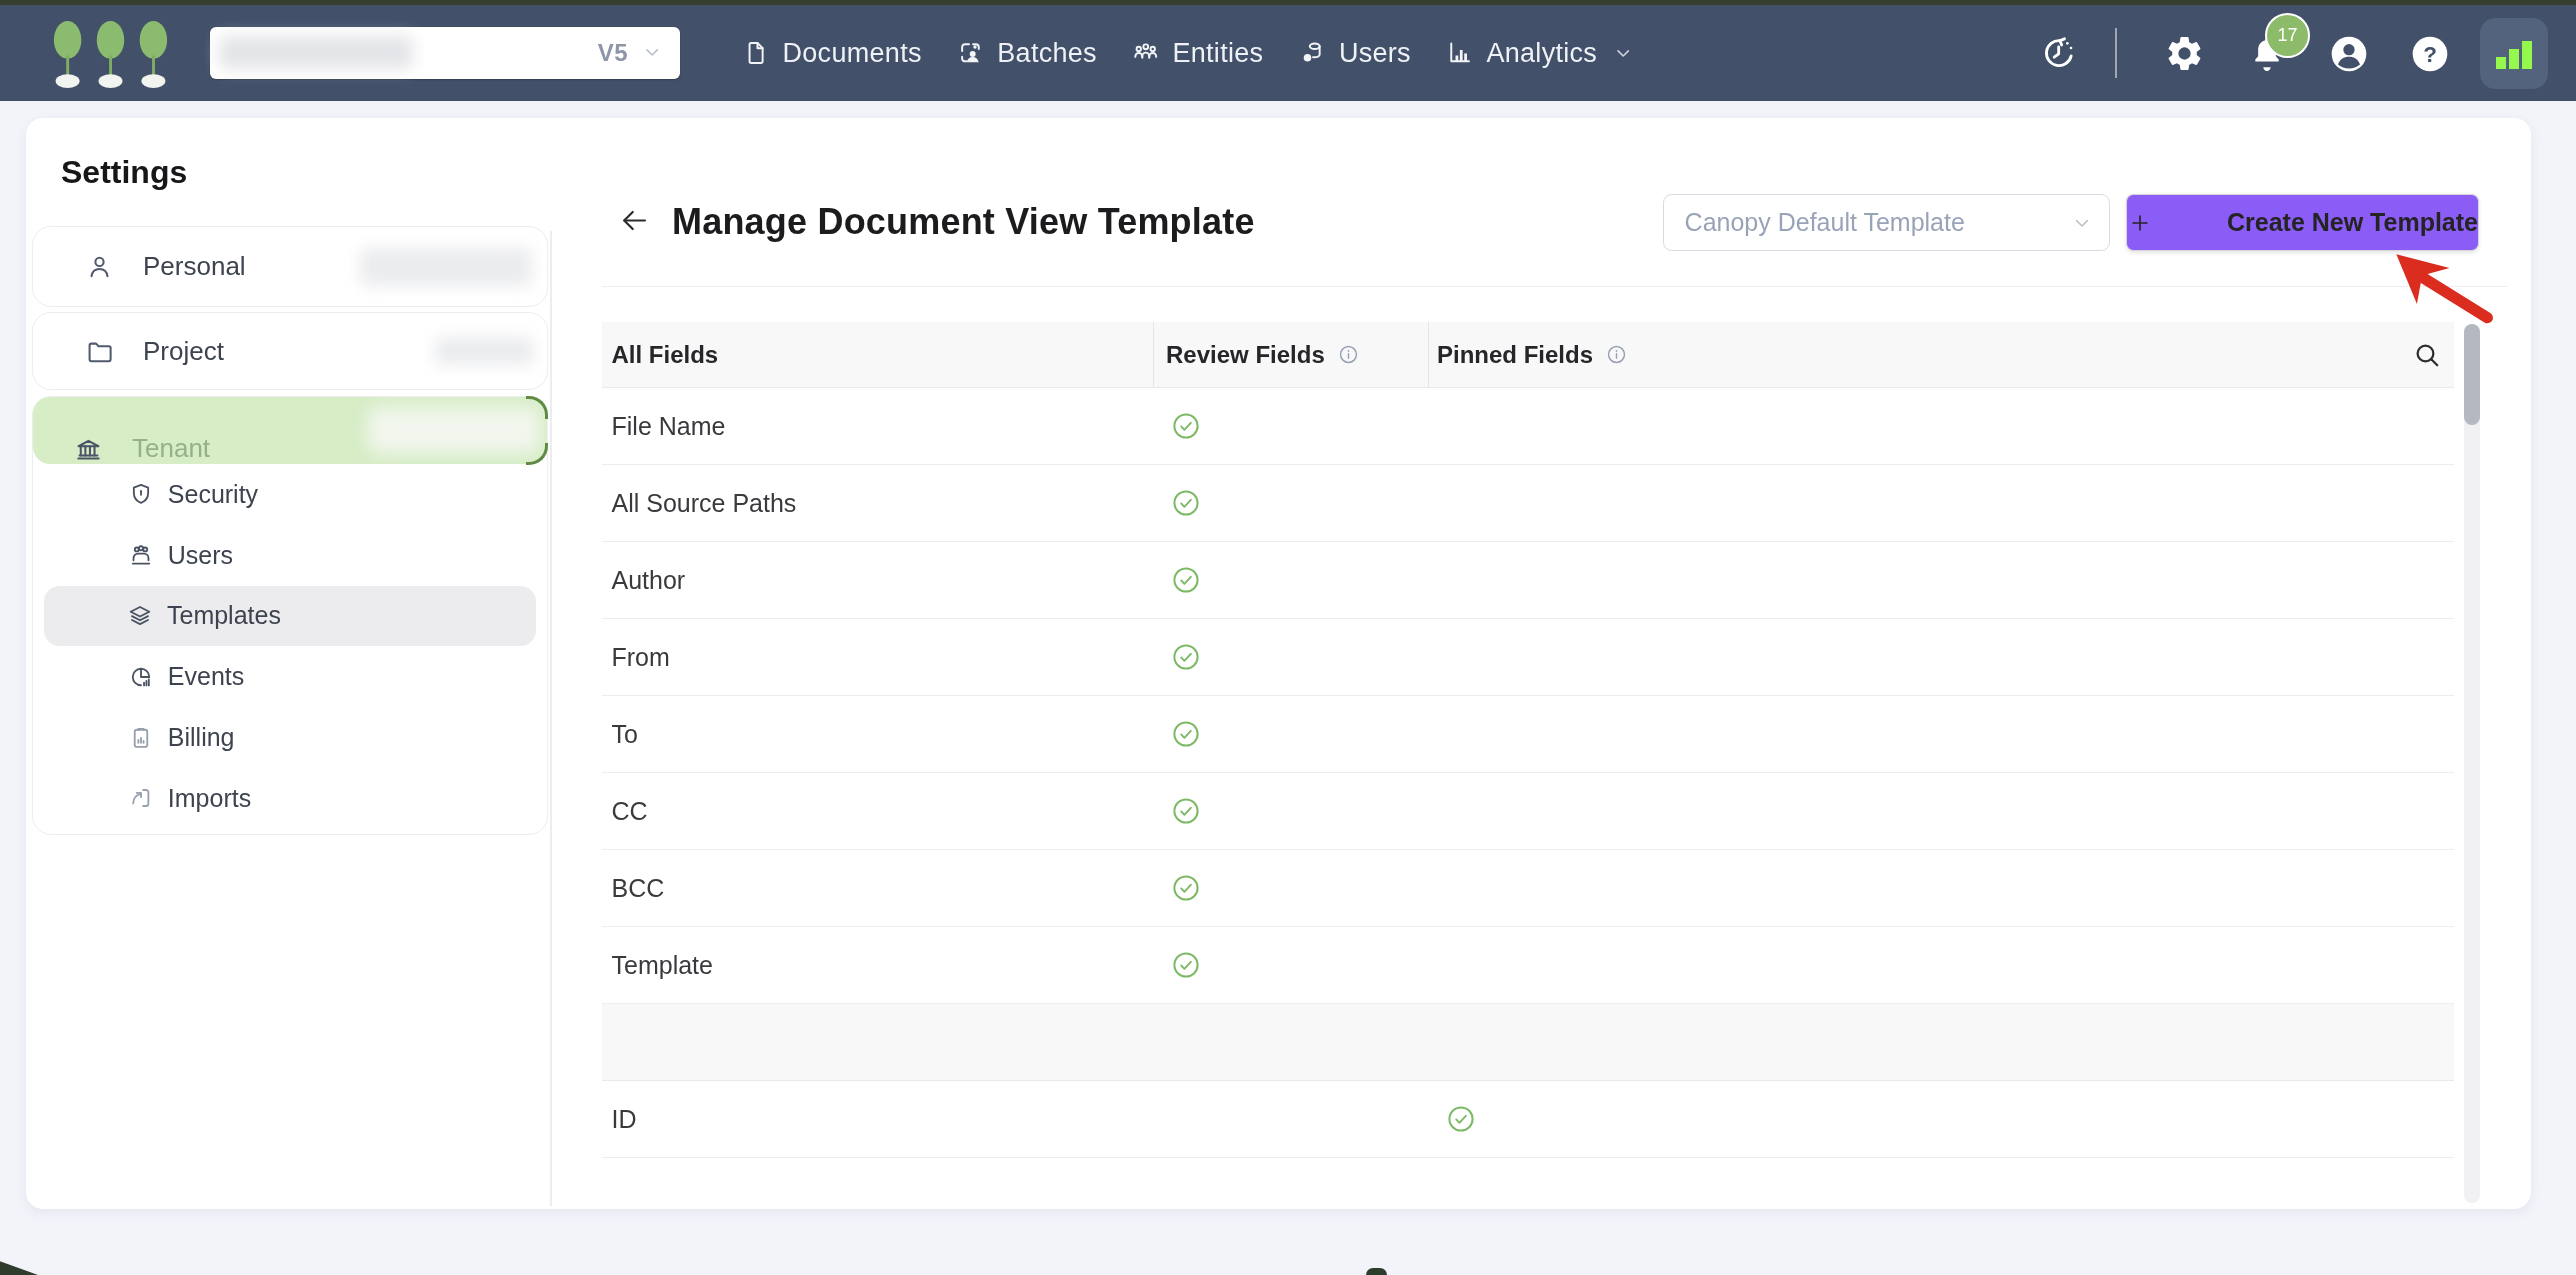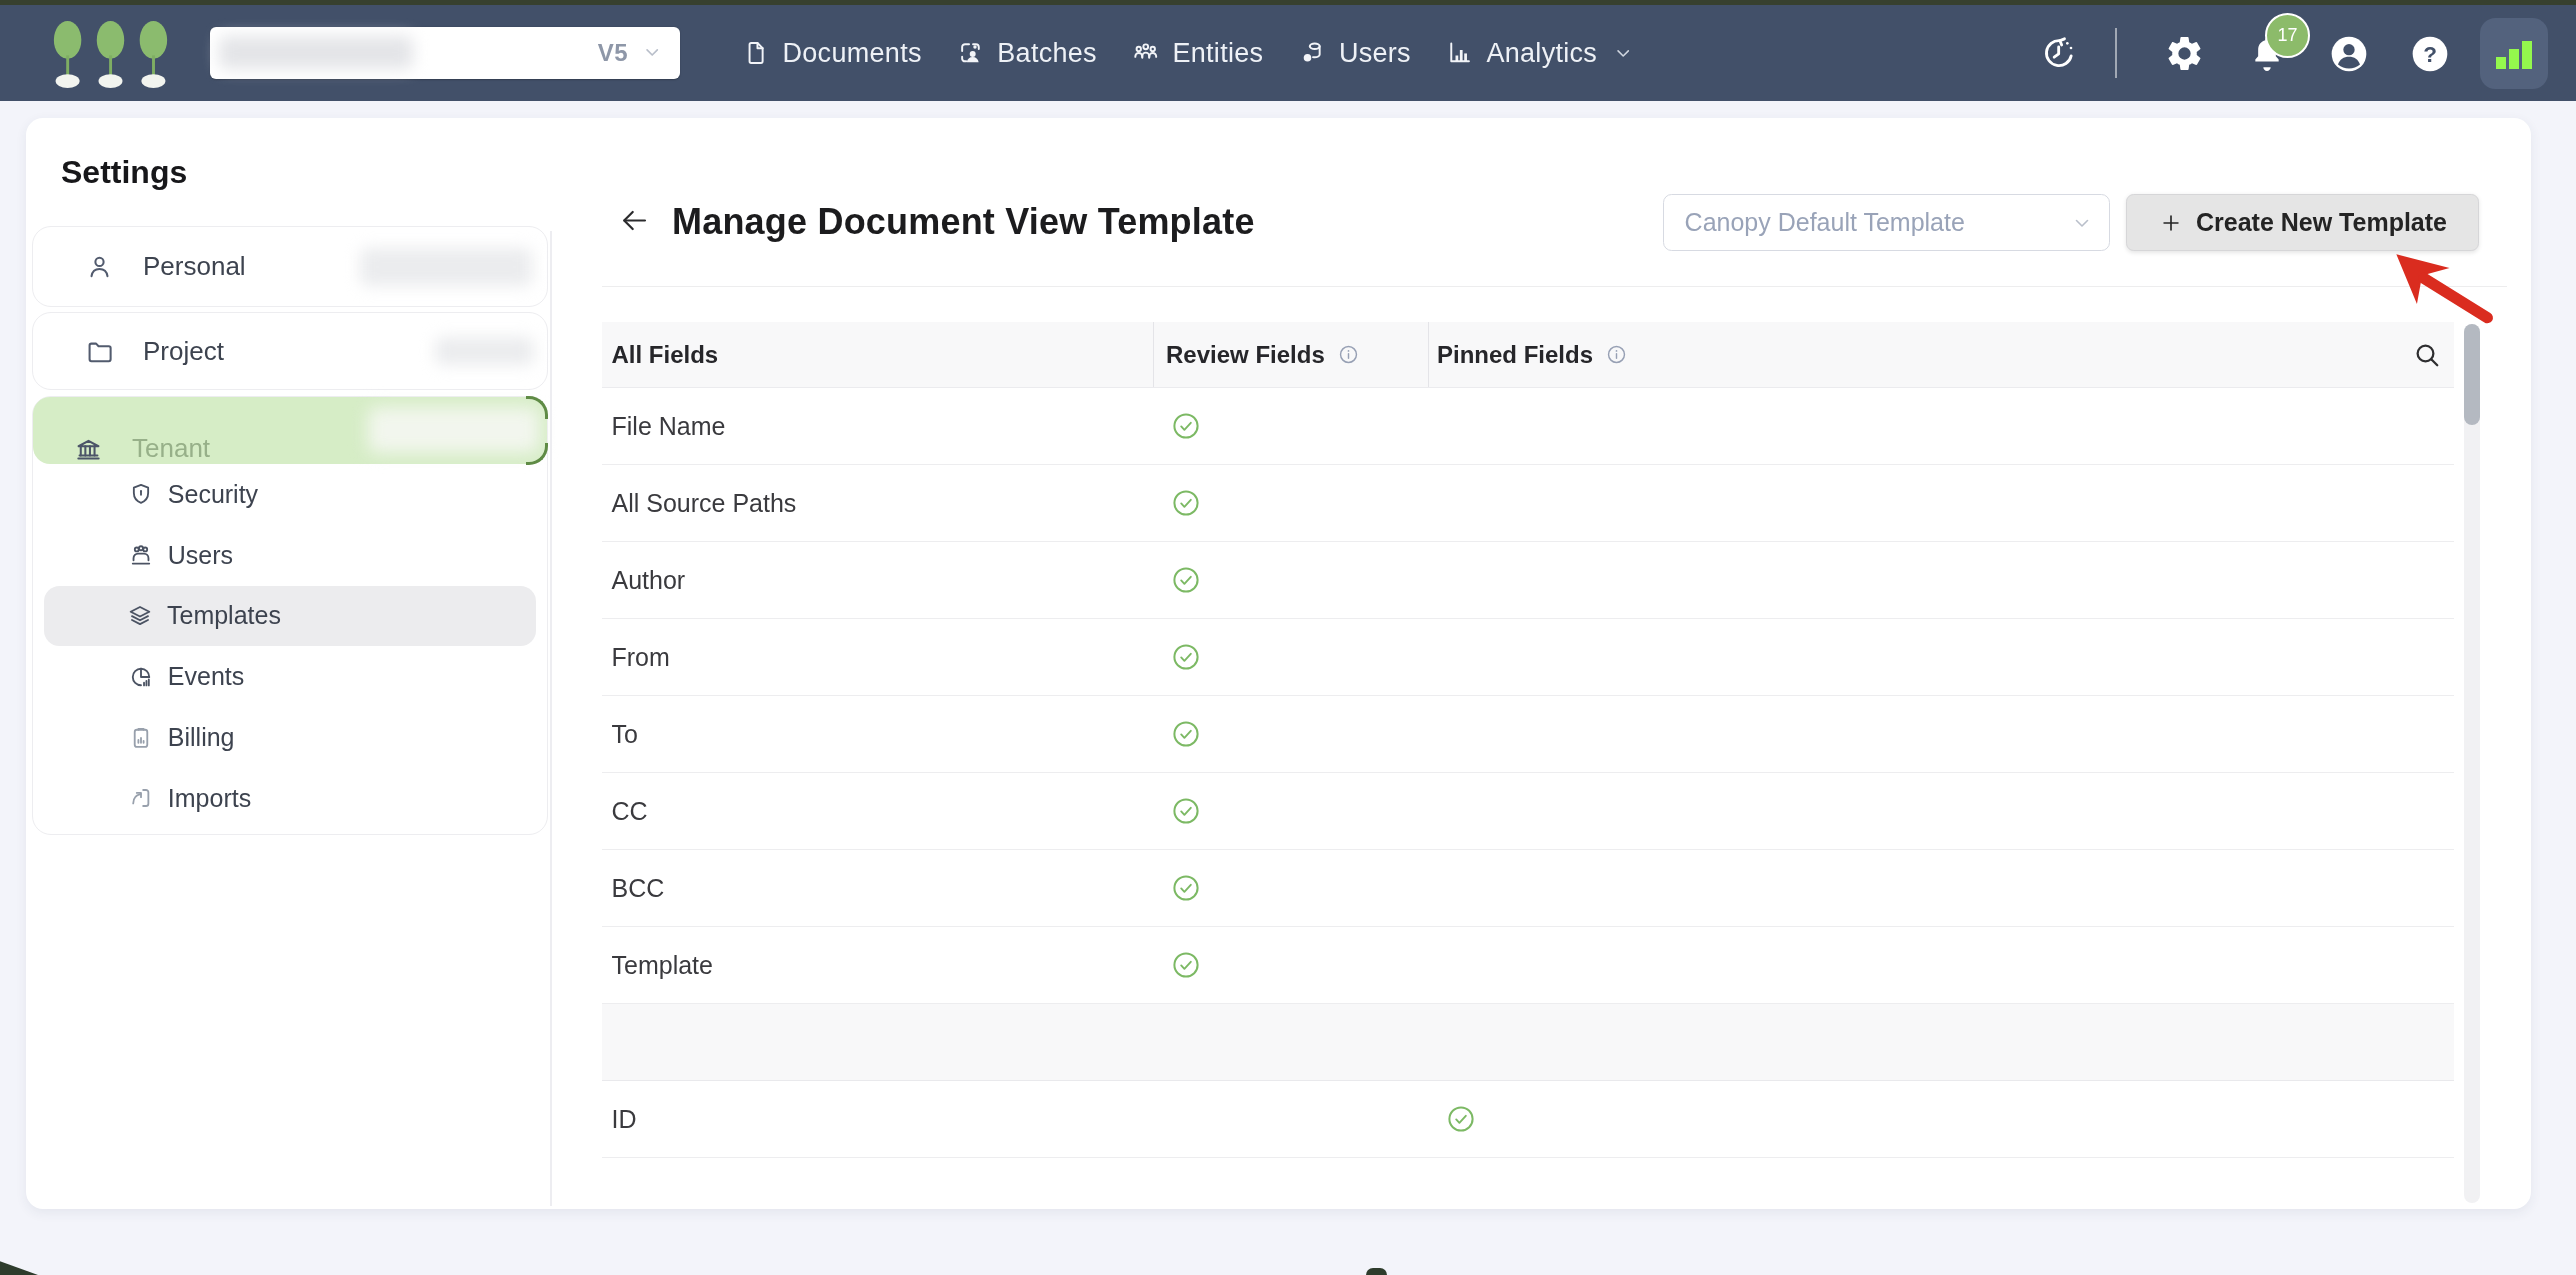--- a/index.html
+++ b/index.html
@@ -100,23 +100,23 @@
     position:absolute; left:1637px; top:76px; width:447px; height:57px;
     border:0.9px solid #d7dae2; border-radius:8.6px; background:#fff;
     display:flex; align-items:center; padding:0 20.6px; cursor:pointer;
   }
   .selector .sel-value { font-size:25px; color:#99a3b8; }
   .selector .selchev { position:absolute; right:15.5px; top:16.3px; width:24px; height:24px; color:#b9bfca; }
   .selector .selchev svg { width:100%; height:100%; }
 
   .create-btn {
     position:absolute; left:2100px; top:76px; width:353px; height:57px;
-    border:0.9px solid #d6d6d8; border-radius:7.7px; background:#e5e5e5;
+    border:0.9px solid #d6d6d8; border-radius:7.7px; background:#8b5cf6;
     box-shadow:0 1.7px 4.3px rgba(0,0,0,.10);
-    display:flex; align-items:center; justify-content:center; gap:12px; cursor:pointer;
+    display:flex; align-items:center; justify-content:space-between; gap:12px; cursor:pointer;
   }
   .create-btn .plus { width:26px; height:26px; color:#242424; }
   .create-btn .plus svg { width:100%; height:100%; }
   .create-btn .clabel { font-size:25px; font-weight:600; color:#242424; }
 
   .red-arrow { position:absolute; left:2348px; top:129px; width:146px; height:95px; }
 
   
   .ftable { position:absolute; left:576px; top:204px; width:1852px; }
   .thead { position:relative; height:66px; background:#f8f8f9; border-bottom:0.9px solid #ebebee; }

